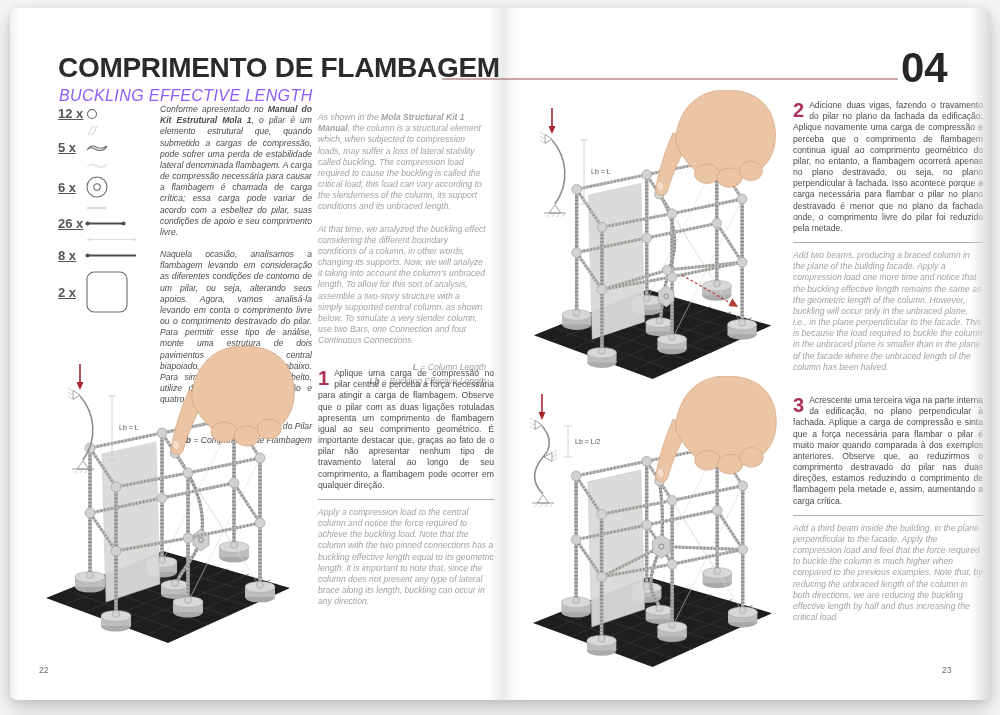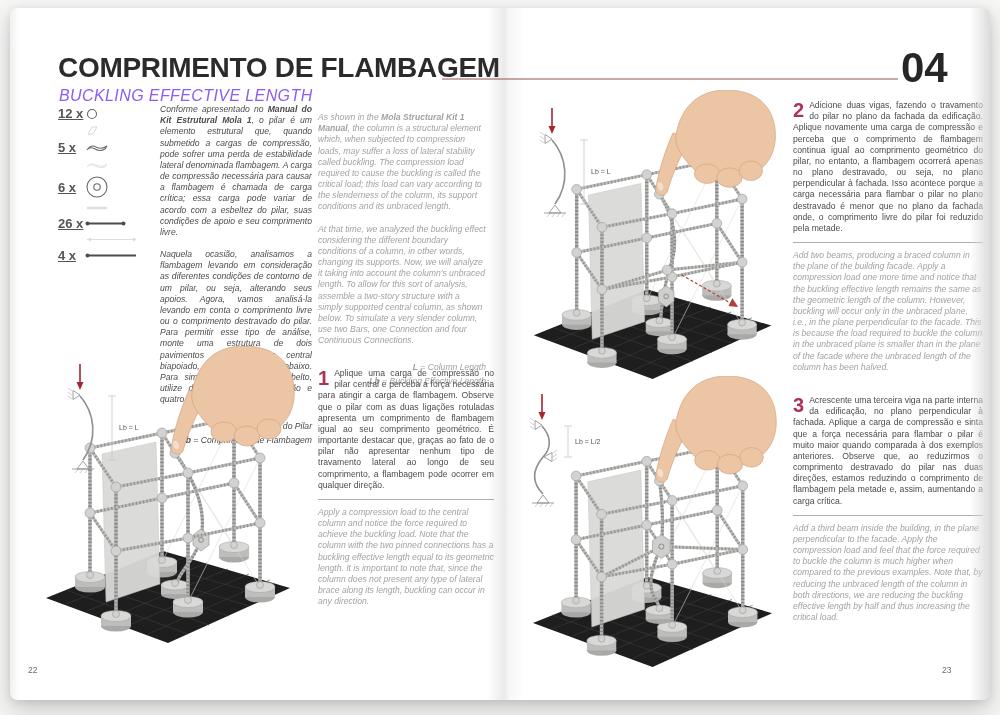--- a/index.html
+++ b/index.html
@@ -36,21 +36,21 @@
   .step{position:absolute;font-size:8.6px;line-height:1.3;}
   .step .pt{margin:0;color:#4b4b4b;text-align:justify;}
   .step .num{float:left;font-size:20px;font-weight:bold;color:#ab3456;line-height:.85;margin:2px 5px 0 0;}
   .step-divider{border:none;border-top:1px solid #adadad;margin:8px 0 7px 0;}
   .step .en{margin:0;color:#a2a2a0;font-style:italic;}
   .step-1{left:308px;top:360px;width:176px;}
   .step-2{left:783px;top:92px;width:190px;}
   .step-3{left:783px;top:387px;width:190px;}
 
   .pagenum{position:absolute;font-size:8.5px;color:#6b6b6b;top:657px;}
-  .pagenum.left{left:18px;}
+  .pagenum.left{left:29px;}
   .pagenum.right{left:932px;}
 
   .photo{position:absolute;}
   .diagram{position:absolute;}
   svg text{font-family:"Liberation Sans","DejaVu Sans",sans-serif;}
 </style>
 </head>
 <body>
 
 <div class="stage">
@@ -108,25 +108,31 @@
           </svg>
     </div>
     <div class="part-row ghost">
       <span class="part-qty"></span>
       <svg width="58" height="9">
             <line x1="3" y1="4.5" x2="53" y2="4.5" stroke="#c2c2c2" stroke-width="1"></line>
             <path d="M3,4.5 l4,-2 v4 z M53,4.5 l-4,-2 v4 z" fill="#c2c2c2"></path>
           </svg>
     </div>
     <div class="part-row">
-      <span class="part-qty">4 x</span>
+      <span class="part-qty">8 x</span>
       <svg width="64" height="9">
             <line x1="3" y1="4.5" x2="58" y2="4.5" stroke="#4c4c4c" stroke-width="2"></line>
             <circle cx="3.5" cy="4.5" r="2" fill="#4c4c4c"></circle>
             <circle cx="57.5" cy="4.5" r="2" fill="#4c4c4c"></circle>
+          </svg>
+    </div>
+    <div class="part-row" style="margin-top:6px">
+      <span class="part-qty">2 x</span>
+      <svg width="46" height="46">
+            <rect x="3" y="3" width="40" height="40" rx="7" fill="none" stroke="#6a6a6a" stroke-width="1.1"></rect>
           </svg>
     </div>
   </div>
 
   <div class="col col-pt">
     <p><span>Conforme apresentado no </span><b>Manual do Kit Estrutural Mola 1</b><span>, o pilar é um elemento estrutural que, quando submetido a cargas de compressão, pode sofrer uma perda de estabilidade lateral denominada flambagem. A carga de compressão necessária para causar a flambagem é chamada de carga crítica; essa carga pode variar de acordo com a esbeltez do pilar, suas condições de apoio e seu comprimento livre.</span></p>
     <p>Naquela ocasião, analisamos a flambagem levando em consideração as diferentes condições de contorno de um pilar, ou seja, alterando seus apoios. Agora, vamos analisá-la levando em conta o comprimento livre ou o comprimento destravado do pilar. Para permitir esse tipo de análise, monte uma estrutura de dois pavimentos com o pilar central biapoiado, conforme a imagem abaixo. Para simular um pilar bem esbelto, utilize duas Barras, uma Ligação e quatro Ligações Contínuas.</p>
     <div class="legend">
       <div><b>L</b> <span>= Comprimento do Pilar</span></div>
       <div><b>Lb</b> <span>= Comprimento de Flambagem</span></div>

